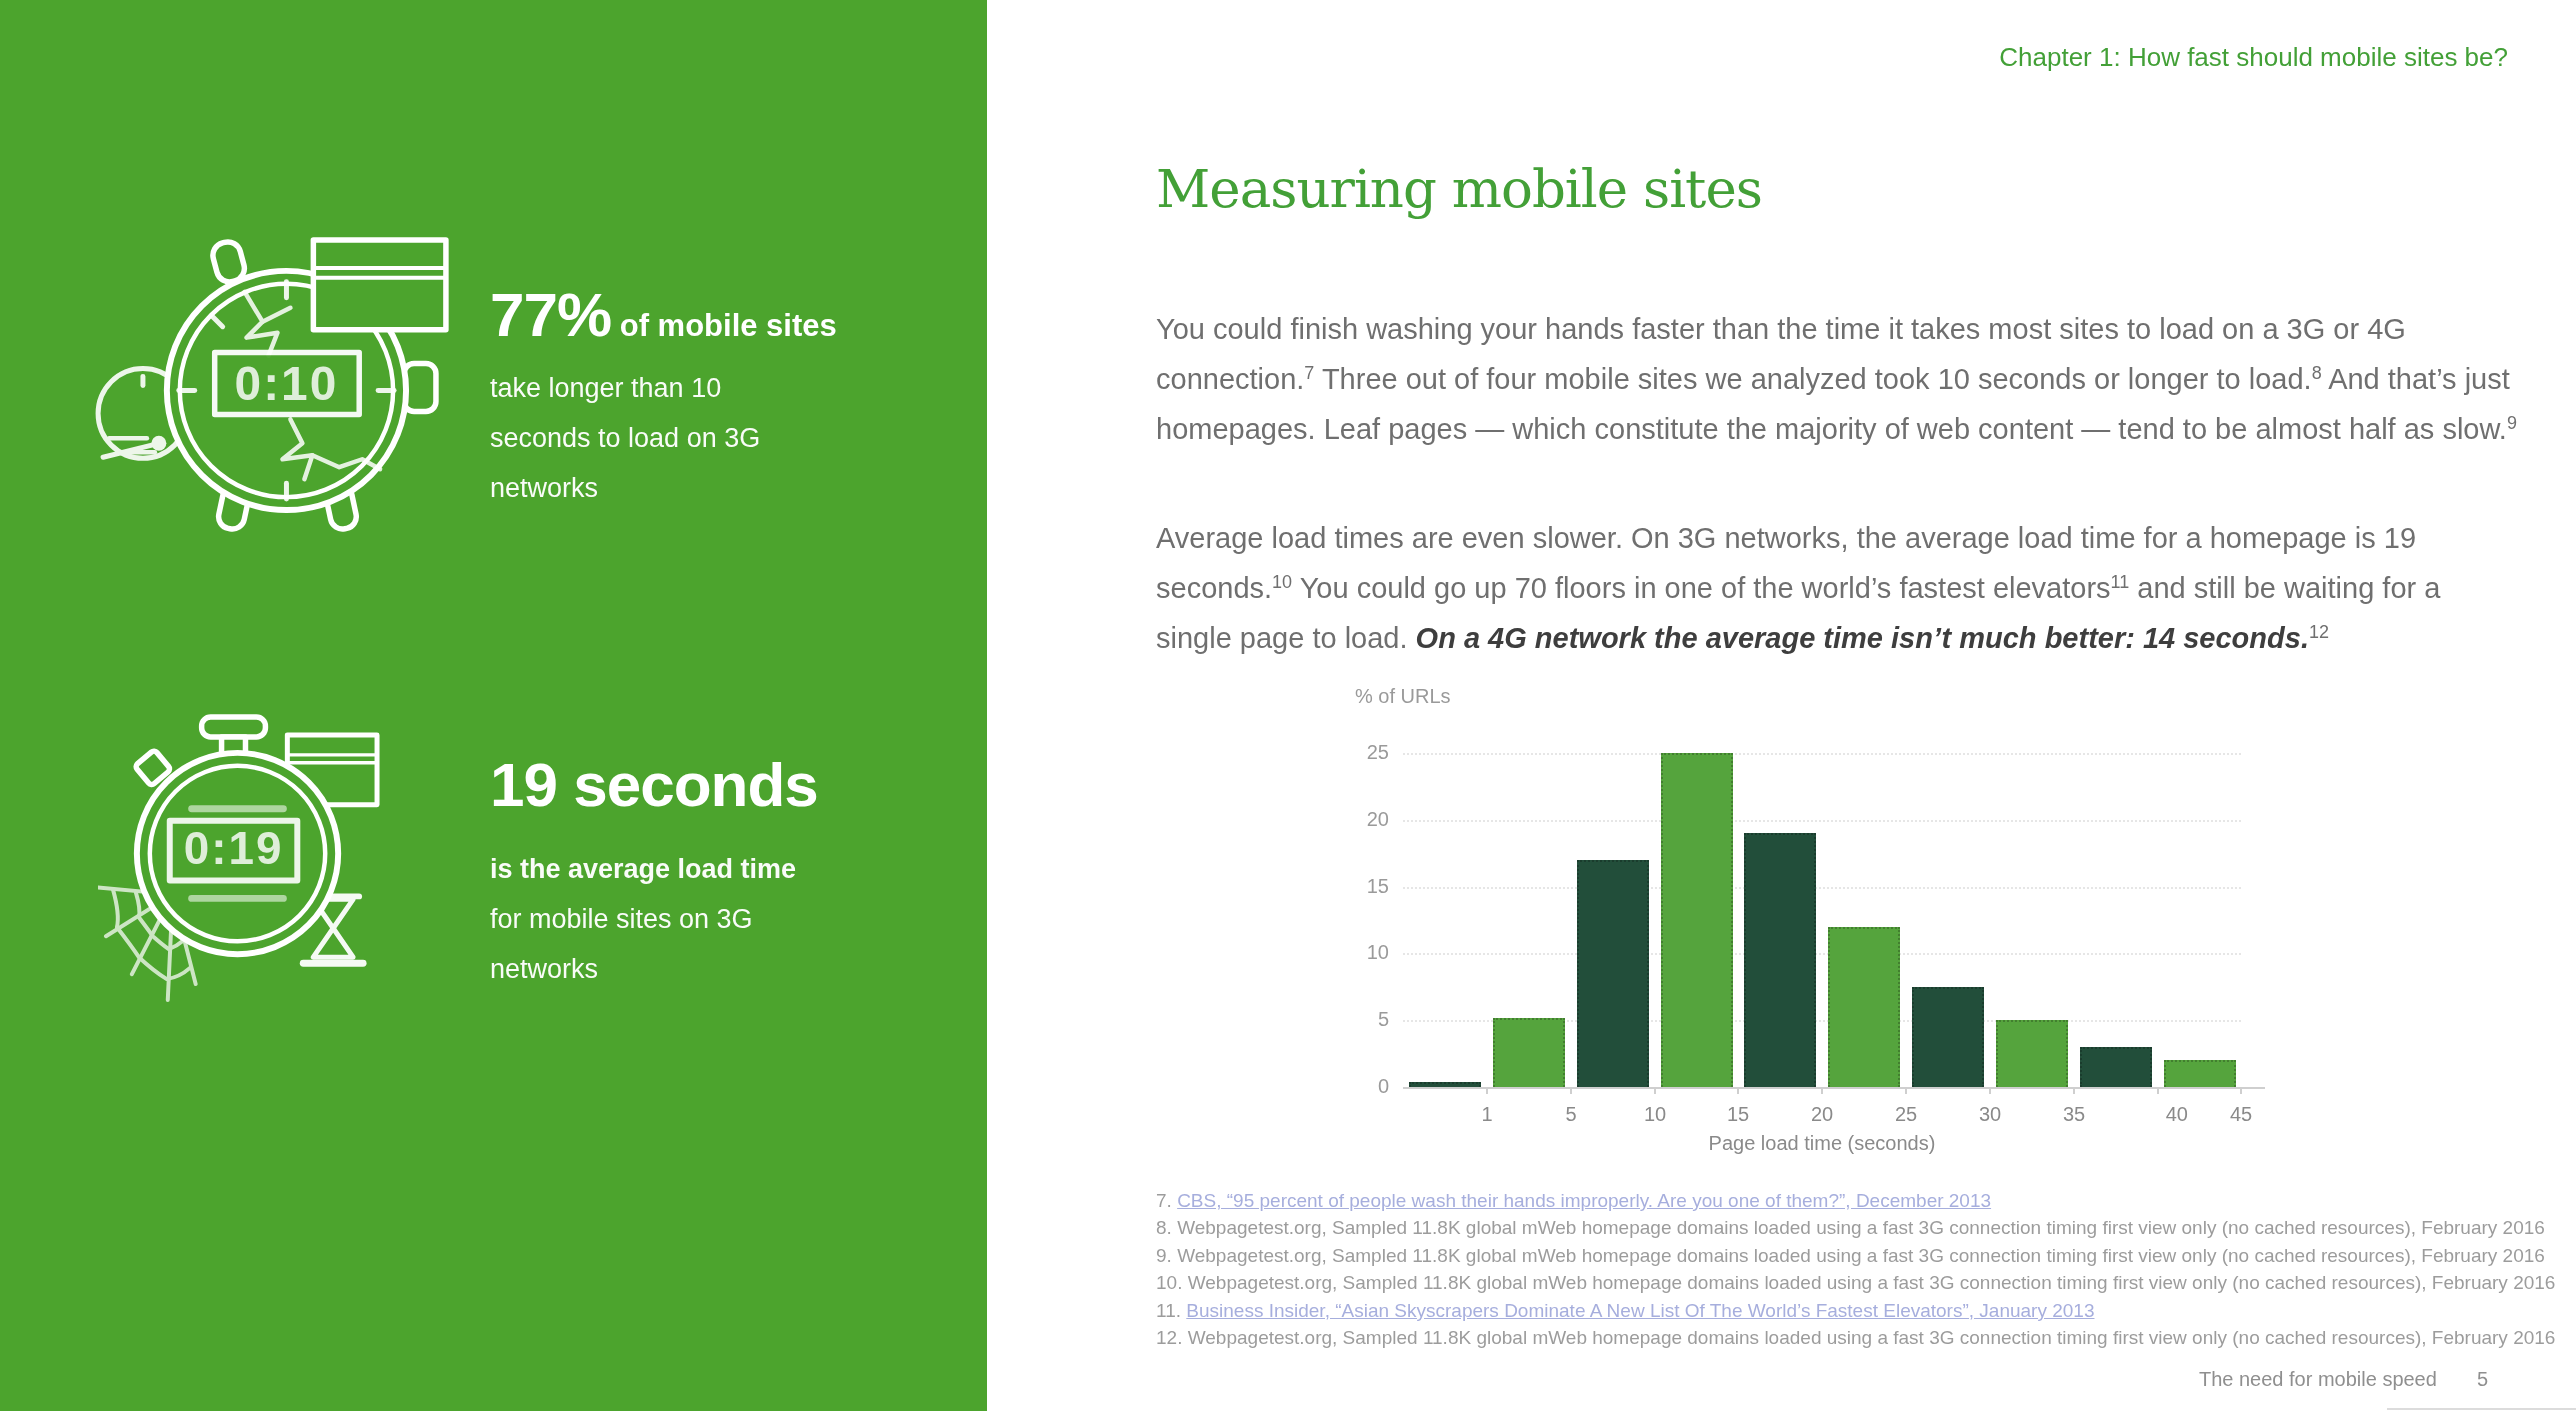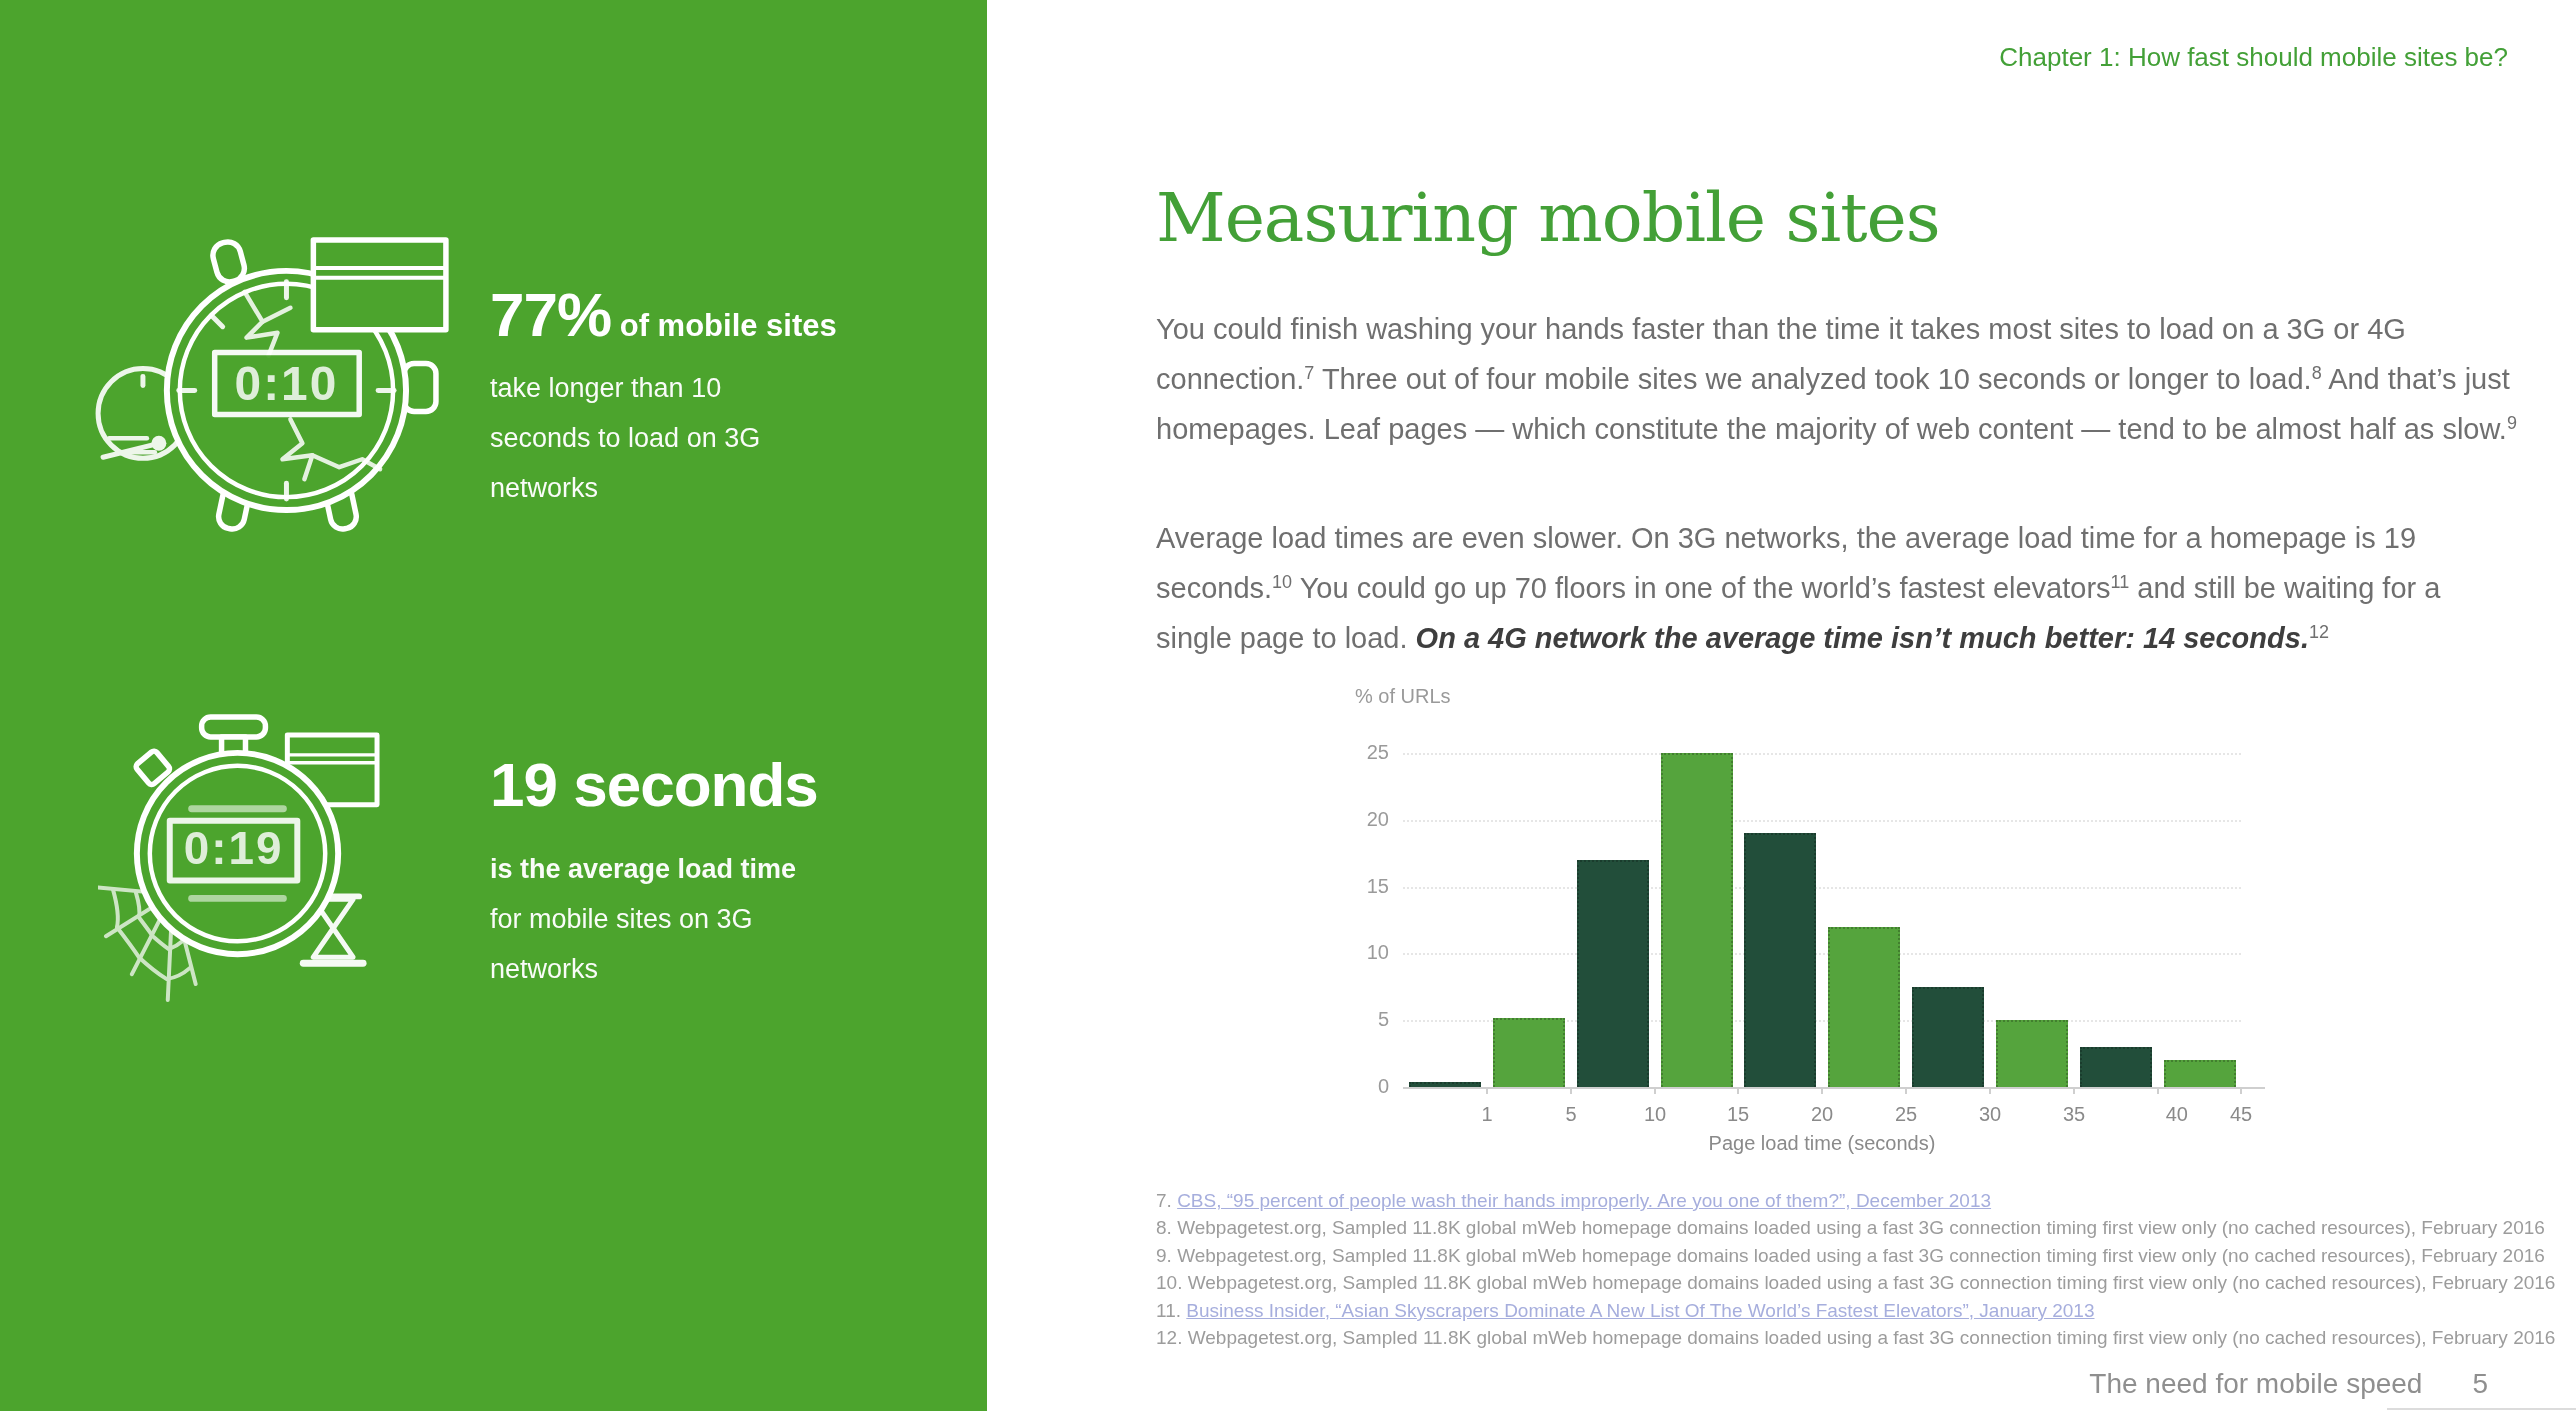--- a/index.html
+++ b/index.html
@@ -21,21 +21,21 @@
   #stat1-text{top:287px;width:429px;}
   #stat1-text .l1{line-height:56px;margin-bottom:4px;}
   #stat2-text{top:754px;width:429px;}
   #stat2-text .l1{line-height:62px;margin-bottom:12px;}
   .icon-svg{position:absolute;}
   .icon-svg *{vector-effect:none;}
 
   
   .chapter{position:absolute;top:42px;right:68px;font-size:26px;color:var(--heading_green);}
   .title{position:absolute;left:1156px;top:158px;font-family:"DejaVu Serif",serif;font-weight:400;
-         font-size:68px;letter-spacing:-1px;color:var(--heading_green);margin-top:20px;}
+         font-size:53px;letter-spacing:-1px;color:var(--heading_green);}
   .para{position:absolute;left:1156px;width:1465px;font-size:29px;line-height:50px;
         color:var(--body_gray);white-space:pre-line;}
   #para1{top:304px;}
   #para2{top:513px;}
   .para .b{font-weight:bold;color:var(--bold_gray);font-style:italic;}
   .para sup{font-size:18px;line-height:0;position:relative;top:1px;}
 
   
   .chart{position:absolute;left:1341px;top:683px;width:957px;height:498px;}
   .chart-ylabel{position:absolute;left:14px;top:2px;font-size:20px;color:var(--axis_gray);}
@@ -45,21 +45,21 @@
   .bar{position:absolute;bottom:0;border:2px dotted rgba(0,0,0,.22);border-bottom:none;}
   .ytick{position:absolute;width:48px;text-align:right;font-size:20px;color:var(--axis_gray);}
   .xtick{position:absolute;width:60px;text-align:center;font-size:20px;color:var(--tick_gray);}
   .stub{position:absolute;width:2px;height:7px;background:#cfcfcf;}
   .chart-xlabel{position:absolute;left:62px;top:449px;width:838px;text-align:center;
                 font-size:20px;color:var(--tick_gray);}
 
   
   .footnotes{position:absolute;left:1156px;top:1187px;font-size:19px;line-height:27.4px;color:var(--footnote_gray);}
   .fn-text.link{color:var(--link_color);text-decoration:underline;cursor:pointer;}
-  .footer{position:absolute;right:88px;top:1368px;font-size:28px;color:var(--footer_gray);display:flex;gap:50px;}
+  .footer{position:absolute;right:88px;top:1368px;font-size:20px;color:var(--footer_gray);display:flex;gap:40px;}
   .corner-line{position:absolute;right:0;bottom:2px;width:189px;height:2px;background:#dcdcdc;}
 </style>
 </head>
 <body>
 
 <div id="page">
 
   <div class="panel">
 
     <svg class="icon-svg" style="left:95px;top:234px" width="354" height="299" viewBox="0 0 355 300" fill="none" stroke="#fff" stroke-linecap="round" stroke-linejoin="round">

